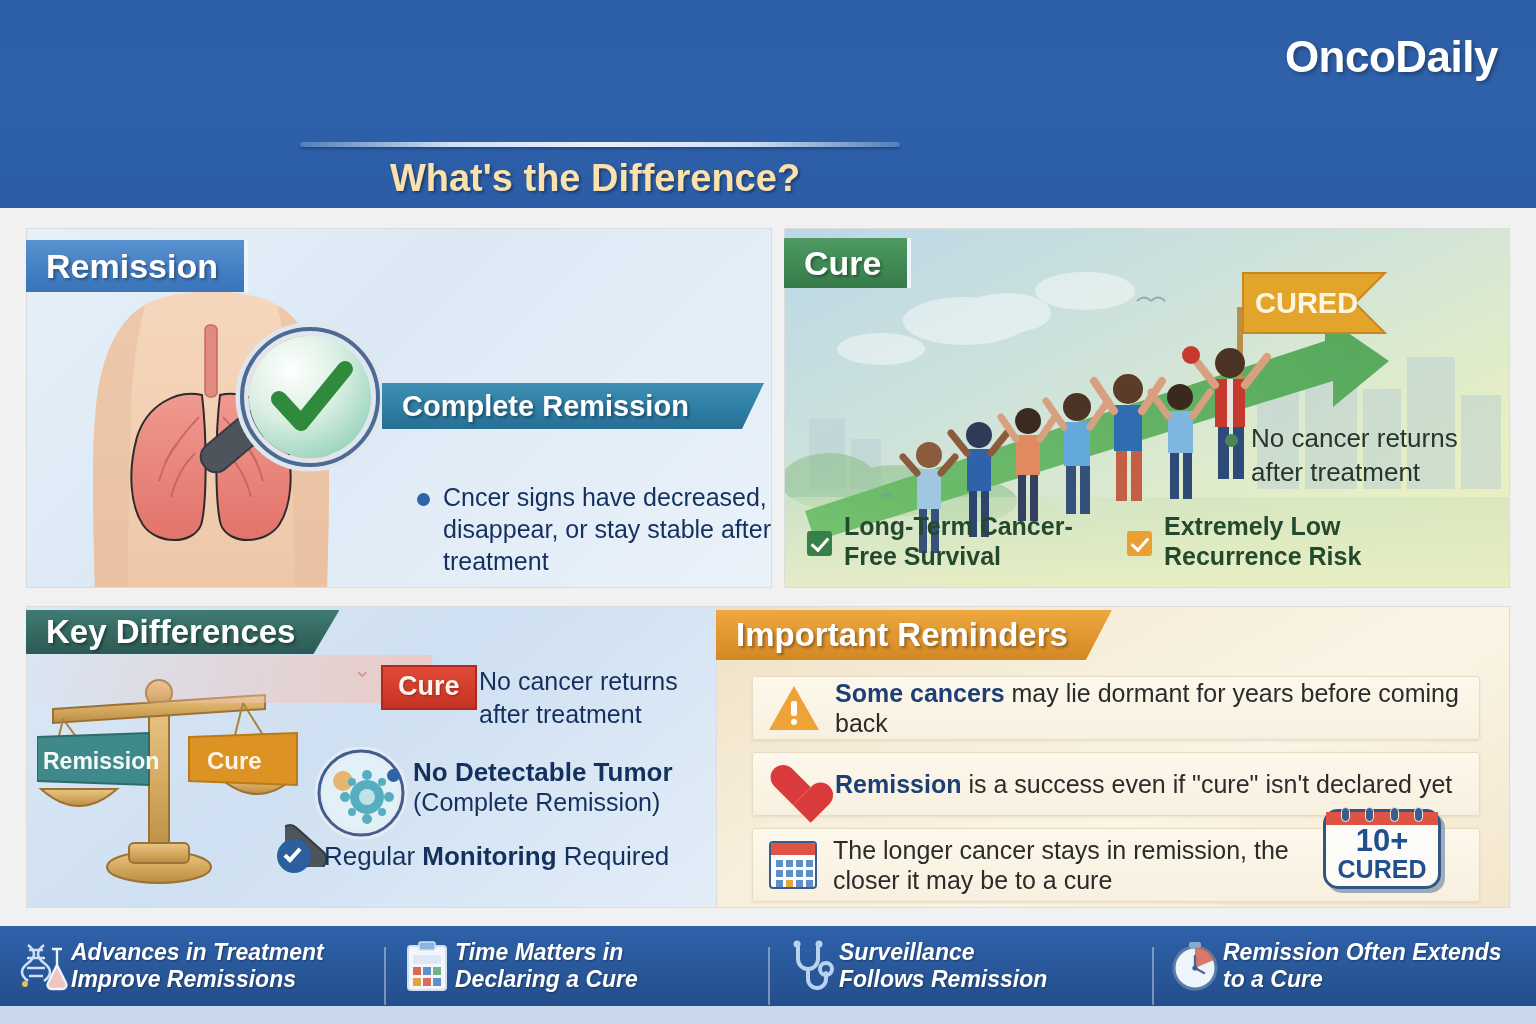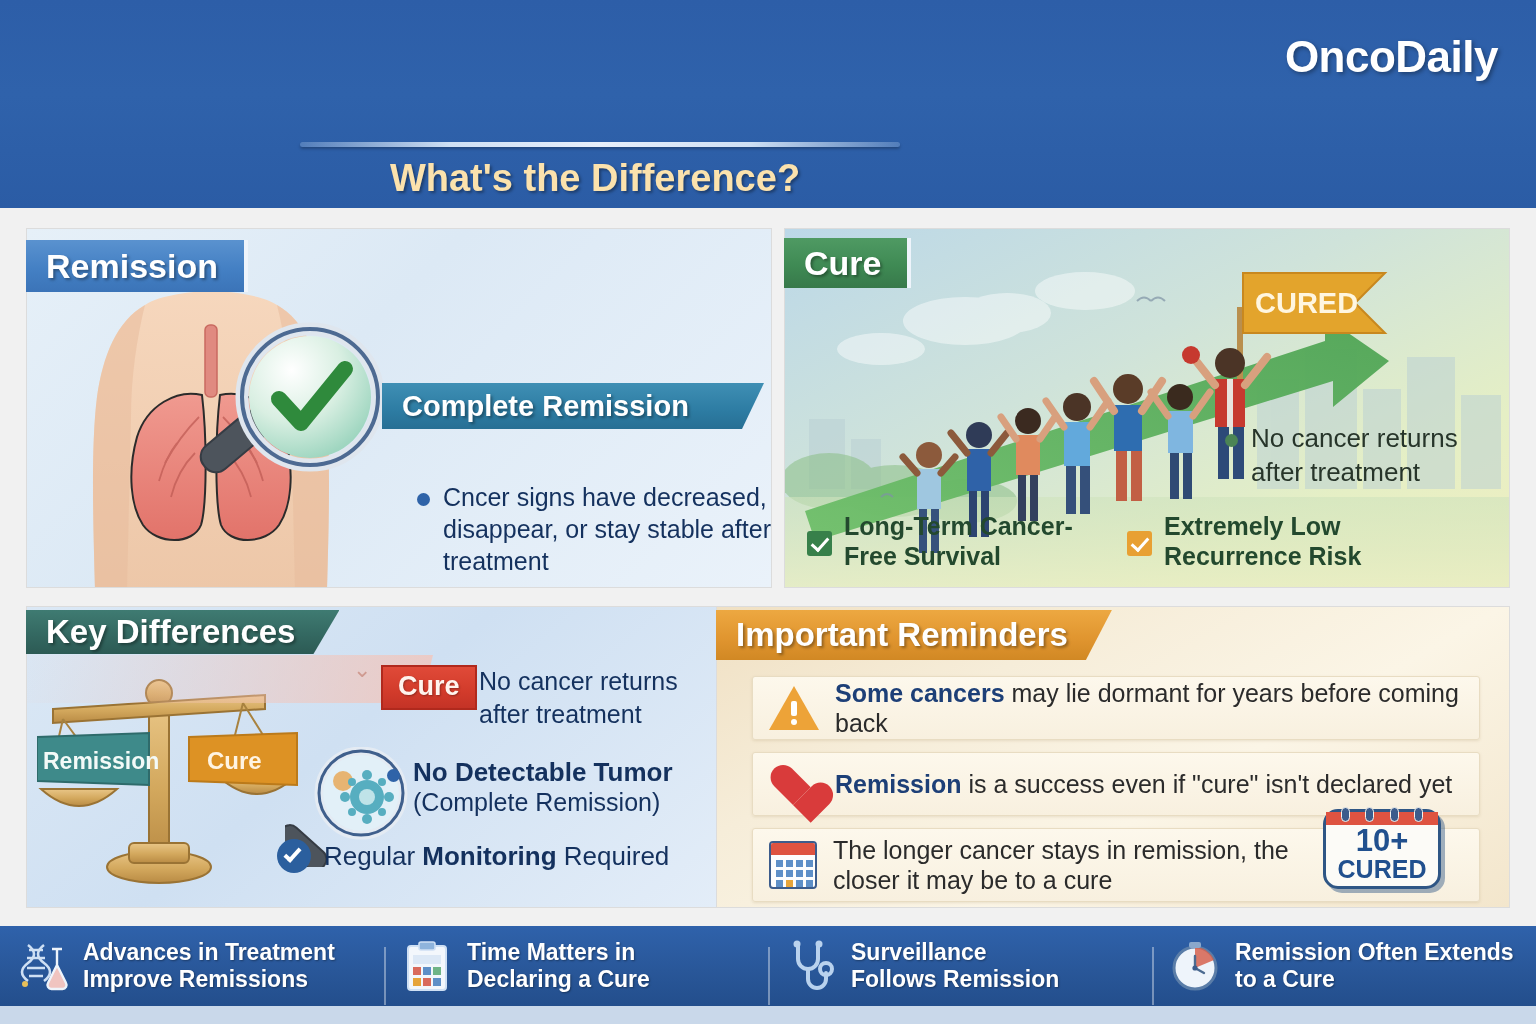--- a/index.html
+++ b/index.html
@@ -344,23 +344,24 @@
   .footer-strip-bottom {
     position: absolute;
     left: 0; top: 1006px;
     width: 1536px; height: 18px;
     background: #c9d8ea;
   }
   .footer-item {
     flex: 1 1 0;
     display: flex;
     align-items: center;
-    gap: 13px;
+    gap: 1px;
     padding: 0 16px;
     position: relative;
+    font-style: italic;
   }
   .footer-item + .footer-item::before {
     content: "";
     position: absolute;
     left: 0; top: 8px;
     width: 2px; height: 58px;
     background: rgba(255,255,255,0.38);
   }
   .footer-label {
     color: #ffffff;

